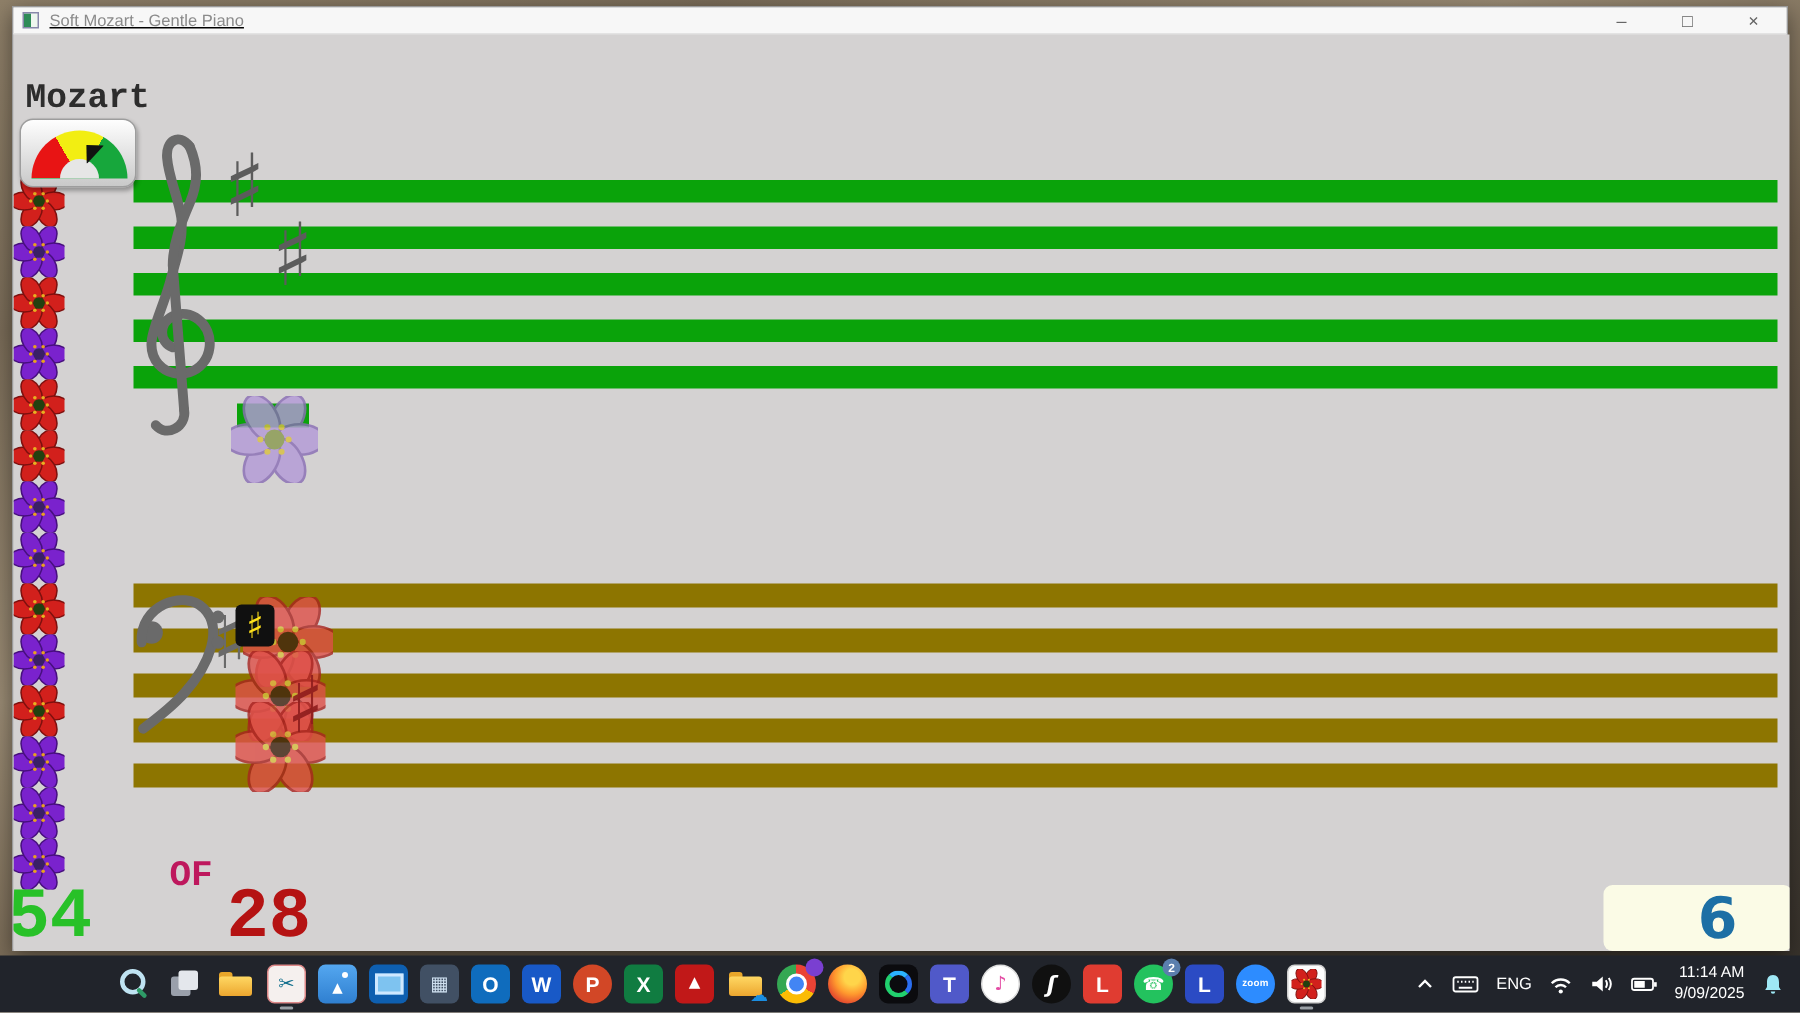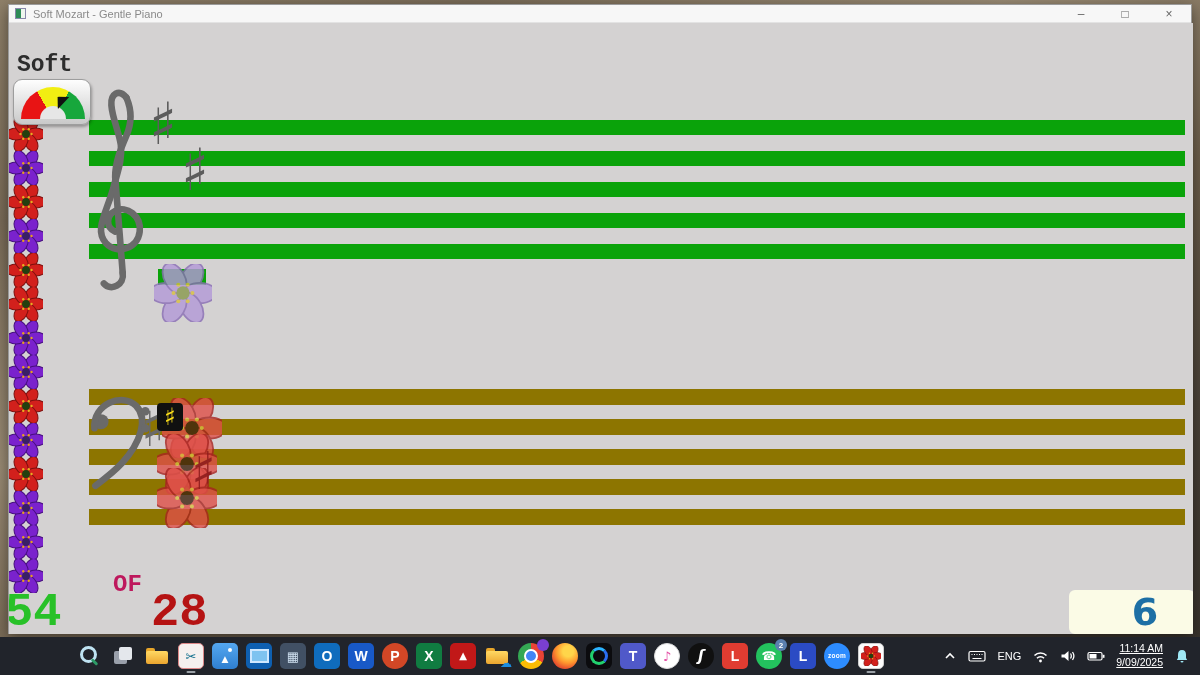--- a/index.html
+++ b/index.html
@@ -11,21 +11,21 @@
   }
 
   
   .app-window {
     position:absolute; left:8px; top:4px; width:1184px; height:630px;
     background:#d4d2d2; border:1px solid #9a9a9a; box-shadow:0 4px 14px rgba(0,0,0,.45);
   }
   .titlebar {
     position:absolute; left:0; top:0; width:100%; height:18px;
     background:#f7f7f7; border-bottom:1px solid #e3e3e3;
-    display:flex; align-items:center; padding-left:6px;
+    display:flex; align-items:center; padding-left:6px;text-decoration:underline;
   }
   .app-icon { width:11px; height:11px; border:1px solid #88a; background:linear-gradient(90deg,#2e8b57 55%, #eef6ee 55%); margin-right:7px; }
   .titlebar-text { font-size:11px; color:#8a8a8a; }
   .win-controls { position:absolute; right:0; top:0; height:18px; display:flex; }
   .win-btn { width:44px; height:18px; display:flex; align-items:center; justify-content:center; color:#666; font-size:12px; cursor:default; }
 
   .content { position:absolute; left:0; top:18px; width:1184px; height:611px; background:#d4d2d2; overflow:hidden; }
 
   
   .song-title {
@@ -169,40 +169,40 @@
   .icon-dragon { background:#101010; border-radius:50%; font-style:italic; font-size:15px; }
   .icon-app-l-red { background:#e03c31; }
   .icon-whatsapp { background:#23c25e; border-radius:50%; font-size:12px; }
   .icon-whatsapp .badge { background:#5b7fae; }
   .icon-app-l-blue { background:#2b4bc4; }
   .icon-zoom { background:#2d8cff; border-radius:50%; font-size:6.5px; letter-spacing:.2px; }
   .icon-soft-mozart { background:#fdfdfd; border:1px solid #cfcfcf; }
 
   .tb-right { margin-left:auto; display:flex; align-items:center; gap:11px; padding-right:10px; color:#fff; }
   .tray-text { font-size:11px; color:#fff; }
-  .clock { text-align:right; font-size:10.5px; line-height:1.3; color:#fff;text-decoration:underline; }
+  .clock { text-align:right; font-size:10.5px; line-height:1.3; color:#fff; }
 </style>
 </head>
 <body>
 
 <div class="app-window">
 
   <div class="titlebar">
     <div class="app-icon"></div>
     <span class="titlebar-text">Soft Mozart - Gentle Piano</span>
     <div class="win-controls">
       <span class="win-btn">–</span>
       <span class="win-btn">□</span>
       <span class="win-btn">×</span>
     </div>
   </div>
 
   <div class="content">
 
-    <div class="tempo-label">Soft</div>
+    <div class="tempo-label">Mozart</div>
 
     <div class="tempo-gauge">
       <div class="gauge-fan"></div>
       <div class="gauge-needle"></div>
     </div>
 
     <div class="flower-col" id="flower-col">
         <div class="pf" style="top: 94px;"><svg viewBox="-20 -20 40 40" width="34" height="34">
             <ellipse cx="0" cy="-11.5" rx="7" ry="11.5" fill="#d2201c" stroke="#7e100e" stroke-width="1.2" transform="rotate(30)"></ellipse>
             <ellipse cx="0" cy="-11.5" rx="7" ry="11.5" fill="#d2201c" stroke="#7e100e" stroke-width="1.2" transform="rotate(90)"></ellipse>

